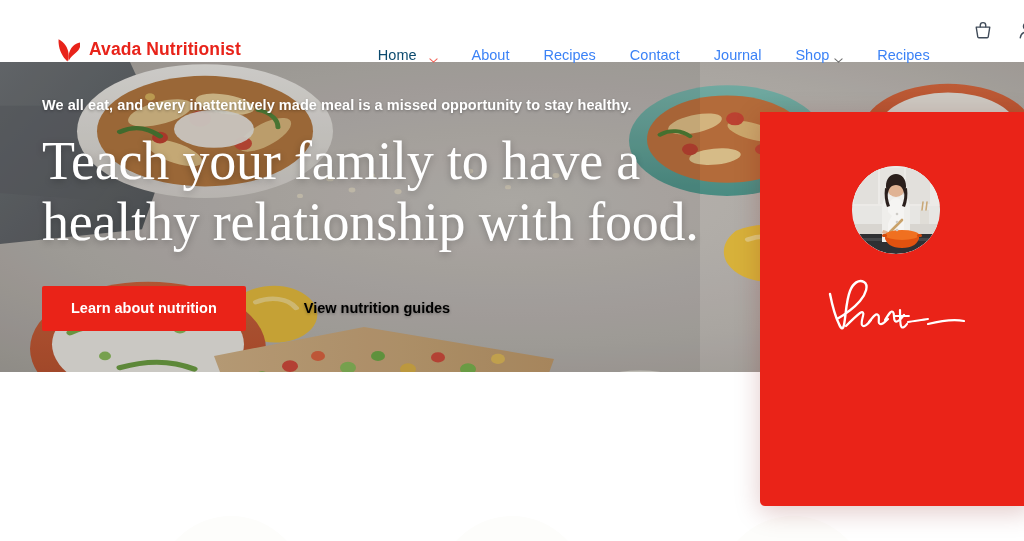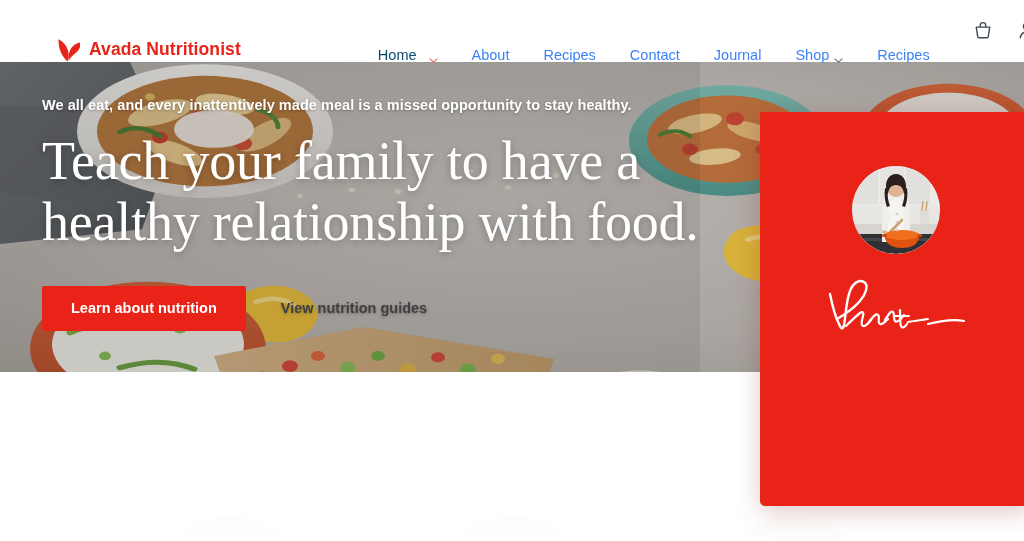--- a/index.html
+++ b/index.html
@@ -72,22 +72,22 @@
   }
   .cta-row { display:flex; align-items:center; gap:15px; }
   .btn-primary {
     display:inline-flex; align-items:center; justify-content:center;
     background:#ea2318; color:#ffffff; border:none; cursor:pointer;
     font-family:"Liberation Sans", sans-serif;
     font-size:14.5px; font-weight:bold;
     padding:15px 29px; border-radius:2px; line-height:1;
   }
   .btn-link {
-    font-size:14.5px; font-weight:bold; color:#404040;
-    text-decoration:none; margin-left:20px; cursor:pointer;
+    font-size:14.5px; font-weight:bold; color:#000000;
+    text-decoration:none; margin-left:43px; cursor:pointer;
     text-shadow:0 1px 3px rgba(0,0,0,.3); line-height:1;
   }
 
   
   .profile-card {
     position:absolute; left:760px; top:112px;
     width:272px; height:394px;
     background:#ea2318; z-index:30;
     border-bottom-left-radius:5px;
     display:flex; flex-direction:column; align-items:center;

